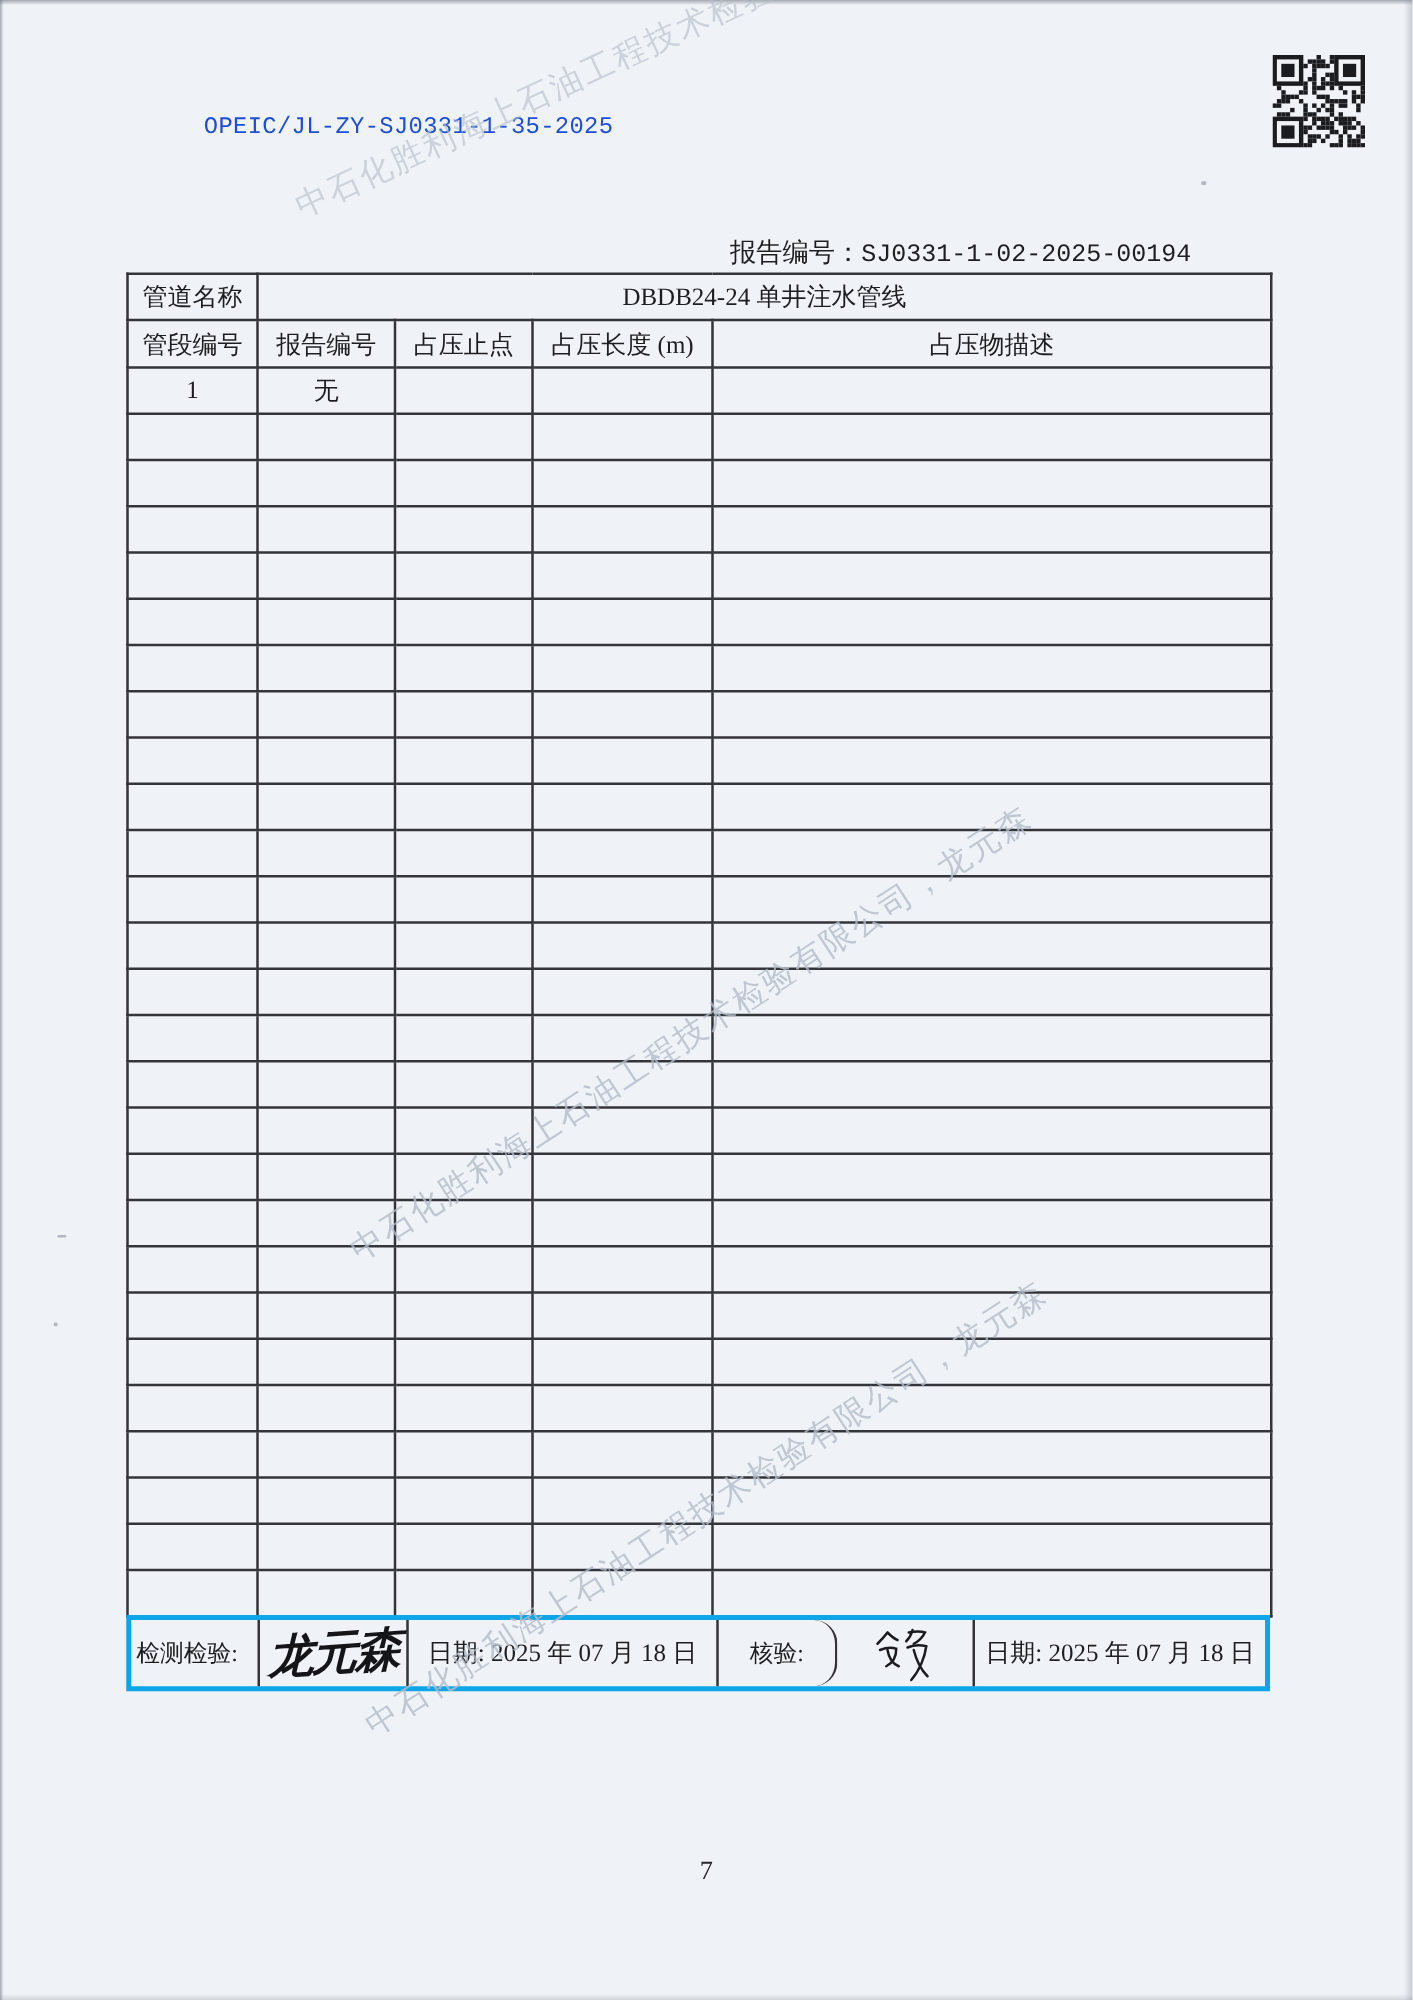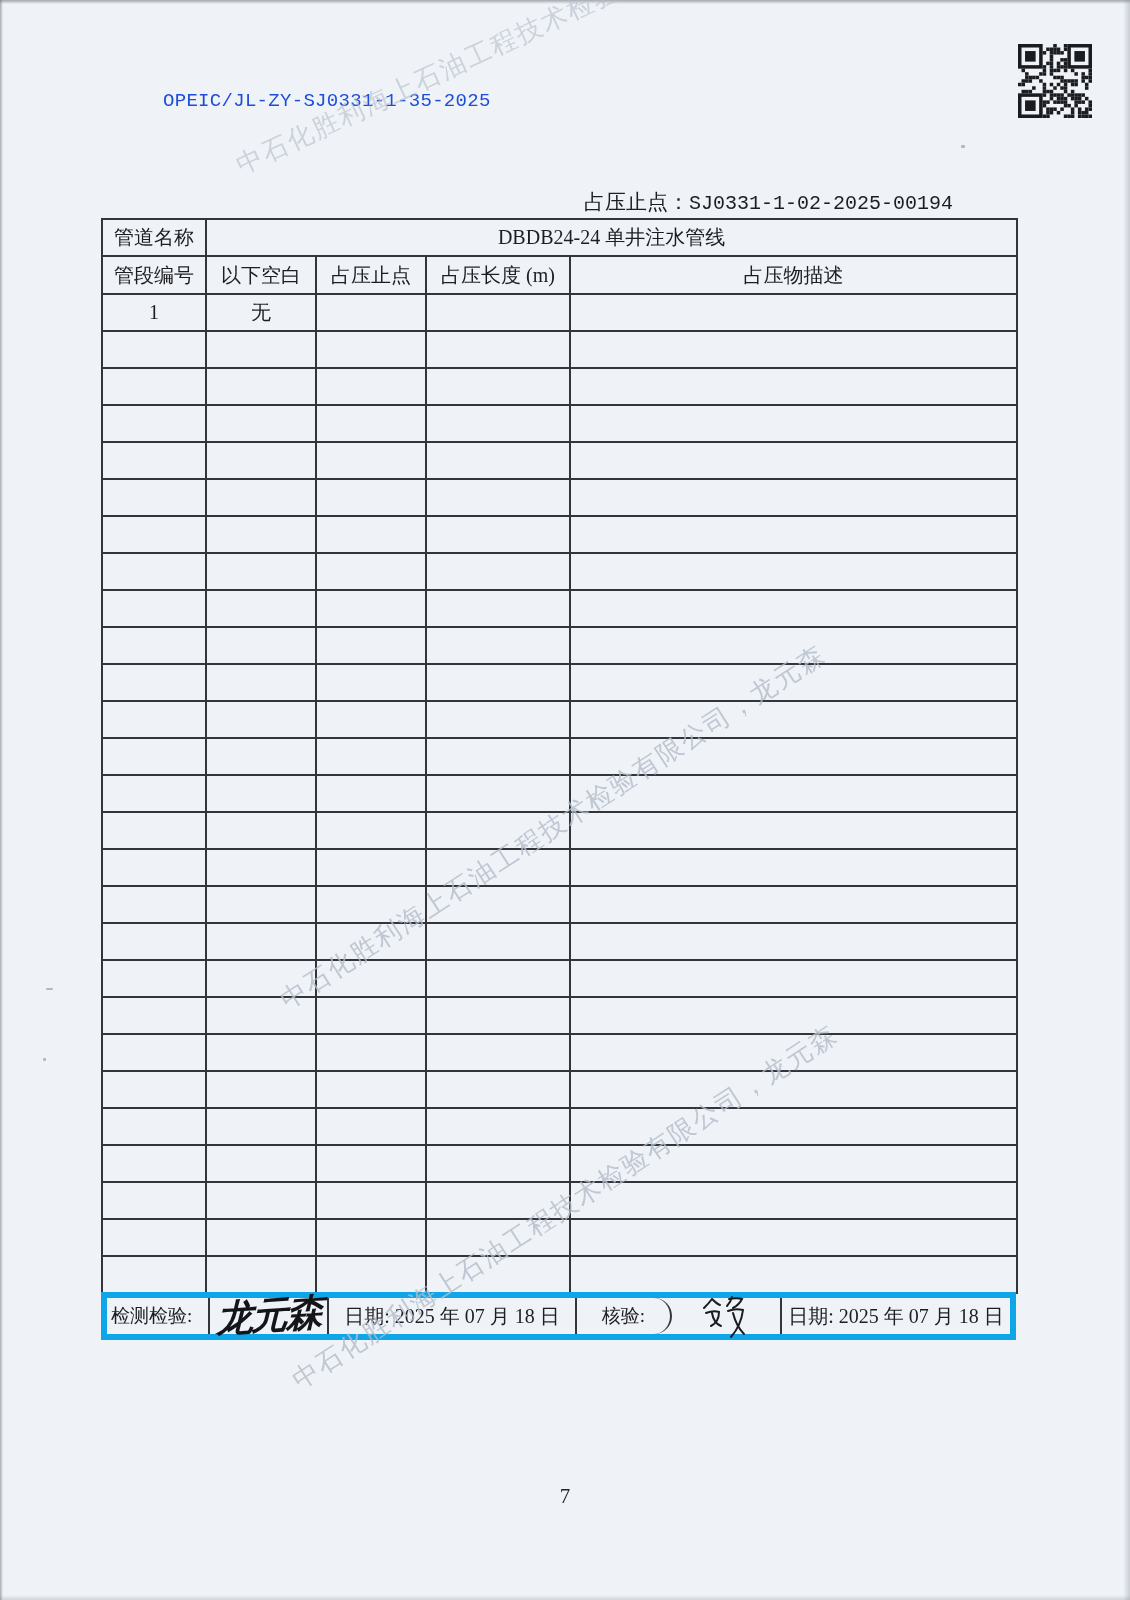--- a/index.html
+++ b/index.html
@@ -49,22 +49,22 @@
   }
   table.main td {
     border:2px solid #33353b;
     font-size:20px; text-align:center; vertical-align:middle;
     color:#1d1e22; overflow:hidden; white-space:nowrap;
   }
   tr.h37 { height:37px;border-radius:16px; } tr.h38 { height:38px;padding-left:17px; }
   tr.empty-row { height:37px; }
 
   .sig-row {
-    display:flex; width:915px; height:48px;
-    border:6px solid #0ea5e9; margin-top:-2px; align-items:stretch;
+    display:flex; width:915px; height:61px;
+    border:4px solid #0ea5e9; margin-top:-2px; align-items:stretch;
   }
   .sig-cell {
     border-right:2px solid #33353b;
     display:flex; align-items:center; justify-content:center;
     font-size:19px; color:#1d1e22; white-space:nowrap; overflow:visible;
   }
   .sig-cell:last-child { border-right:none; }
   .c1 { width:103px; justify-content:flex-start; padding-left:4px; }
   .c2 { width:119px; }
   .c3 { width:248px; font-size:20px; }
@@ -260,40 +260,40 @@
         <rect x="3.52" y="3.52" width="17.62" height="17.62" fill="#eff2f6"></rect>
         <rect x="7.05" y="7.05" width="10.57" height="10.57" fill="#1b1c20"></rect>
         <rect x="49.333333333333336" y="0" width="24.67" height="24.67" fill="#1b1c20"></rect>
         <rect x="52.86" y="3.52" width="17.62" height="17.62" fill="#eff2f6"></rect>
         <rect x="56.38" y="7.05" width="10.57" height="10.57" fill="#1b1c20"></rect>
         <rect x="0" y="49.333333333333336" width="24.67" height="24.67" fill="#1b1c20"></rect>
         <rect x="3.52" y="52.86" width="17.62" height="17.62" fill="#eff2f6"></rect>
         <rect x="7.05" y="56.38" width="10.57" height="10.57" fill="#1b1c20"></rect>
       </svg></div>
   <div class="report-no">
-    <span>占压止点：</span><span class="num">SJ0331-1-02-2025-00194</span>
+    <span>报告编号：</span><span class="num">SJ0331-1-02-2025-00194</span>
   </div>
 
   <div class="table-wrap">
     <table class="main">
       <colgroup>
         <col style="width:104px">
           <col style="width:110px">
           <col style="width:110px">
           <col style="width:144px">
           <col style="width:447px">
       </colgroup>
       <tbody>
         <tr class="h37">
           <td>管道名称</td>
           <td colspan="4">DBDB24-24 单井注水管线</td>
         </tr>
         <tr class="h38">
           <td>管段编号</td>
-          <td>以下空白</td>
+          <td>报告编号</td>
           <td>占压止点</td>
           <td>占压长度 (m)</td>
           <td>占压物描述</td>
         </tr>
         <tr class="h37">
           <td>1</td>
           <td>无</td>
           <td></td>
           <td></td>
           <td></td>

